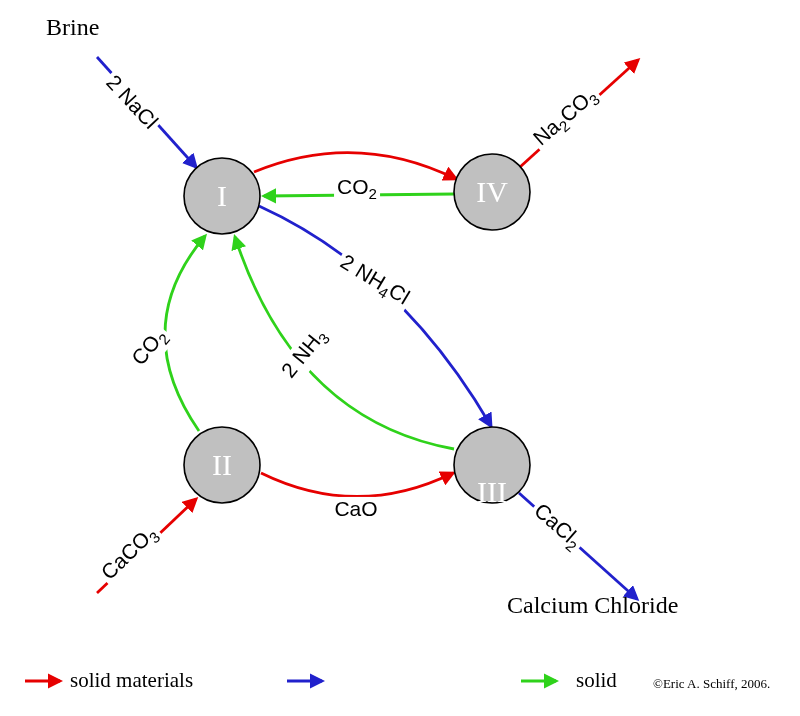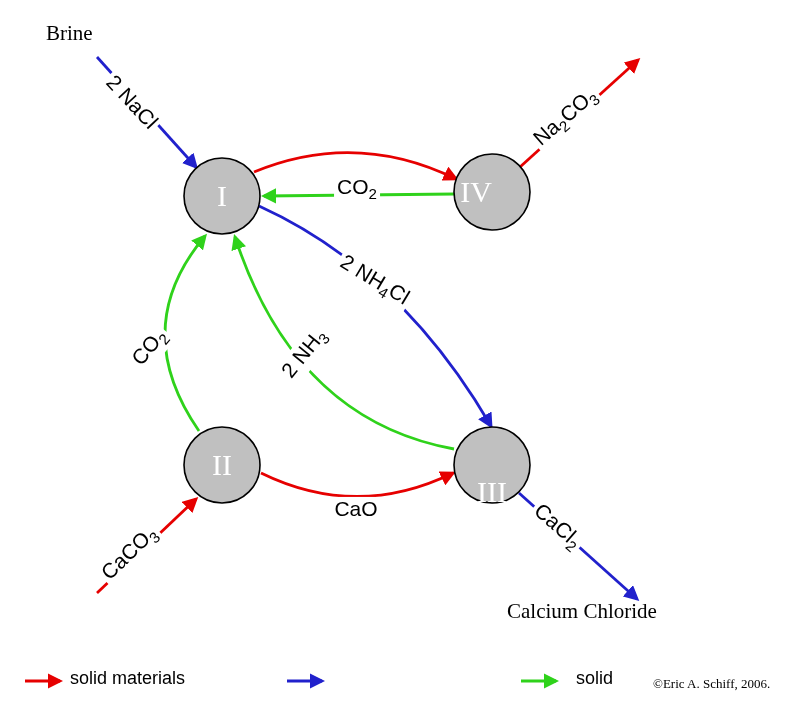--- a/index.html
+++ b/index.html
@@ -19,24 +19,24 @@
   .fill-solid{fill:var(--solid);}
   .fill-aqueous{fill:var(--aqueous);}
   .fill-gases{fill:var(--gases);}
   .edge{fill:none;stroke-width:2.8px;}
   .node-circle{fill:var(--node-fill);stroke:var(--node-stroke);stroke-width:1.6px;}
   .chem{position:absolute;white-space:nowrap;font-size:21px;line-height:1.15;
         background:#fff;padding:0 3px;
         transform:translate(-50%,-50%) rotate(var(--rot,0deg));}
   .chem sub{font-size:0.72em;}
   .terminal{position:absolute;font-family:"Liberation Serif","DejaVu Serif",serif;
-            font-size:21px;white-space:nowrap;margin-top:7px;}
+            font-size:24px;white-space:nowrap;}
   .node-label{position:absolute;font-family:"Liberation Serif","DejaVu Serif",serif;
               font-size:30px;color:#fff;transform:translate(-50%,-50%);}
-  .legend-text{position:absolute;font-size:18px;white-space:nowrap;}
+  .legend-text{position:absolute;font-size:21px;white-space:nowrap;font-family:Liberation Serif, serif;}
   .credit{position:absolute;font-family:"Liberation Serif","DejaVu Serif",serif;
           font-size:13px;white-space:nowrap;}
 </style>
 </head>
 <body>
 
 <div class="canvas">
 
   <svg class="layer" width="800" height="716" viewBox="0 0 800 716">
     <defs>
@@ -66,21 +66,21 @@
     <circle cx="492" cy="192" r="38" class="node-circle"></circle>
     <circle cx="222" cy="465" r="38" class="node-circle"></circle>
     <circle cx="492" cy="465" r="38" class="node-circle"></circle>
 
     <path class="edge stroke-solid" d="M 25 681 L 60 681" marker-end="url(#arr-solid)"></path>
     <path class="edge stroke-aqueous" d="M 287 681 L 322 681" marker-end="url(#arr-aqueous)"></path>
     <path class="edge stroke-gases" d="M 521 681 L 556 681" marker-end="url(#arr-gases)"></path>
   </svg>
 
   <div class="node-label" style="left:222px;top:196px">I</div>
-  <div class="node-label" style="left:476px;top:192px">IV</div>
+  <div class="node-label" style="left:492px;top:192px">IV</div>
   <div class="node-label" style="left:222px;top:465px">II</div>
   <div class="node-label" style="left:492px;top:492px">III</div>
 
   <div class="terminal" style="left:46px;top:14px">Brine</div>
   <div class="terminal" style="left:507px;top:592px">Calcium Chloride</div>
 
   <div class="chem" style="left:132px;top:102px;--rot:47deg">
     <span>2 NaCl</span>
   </div>
 

